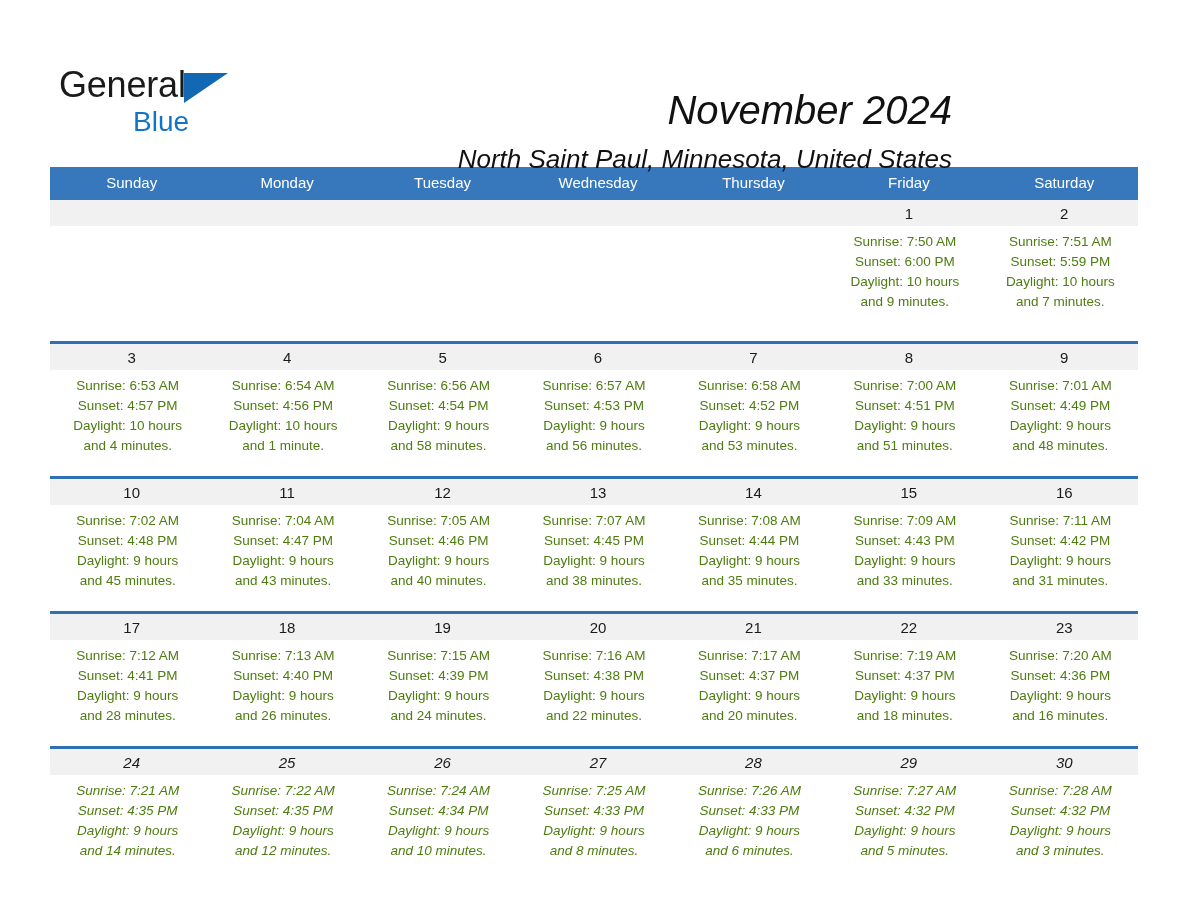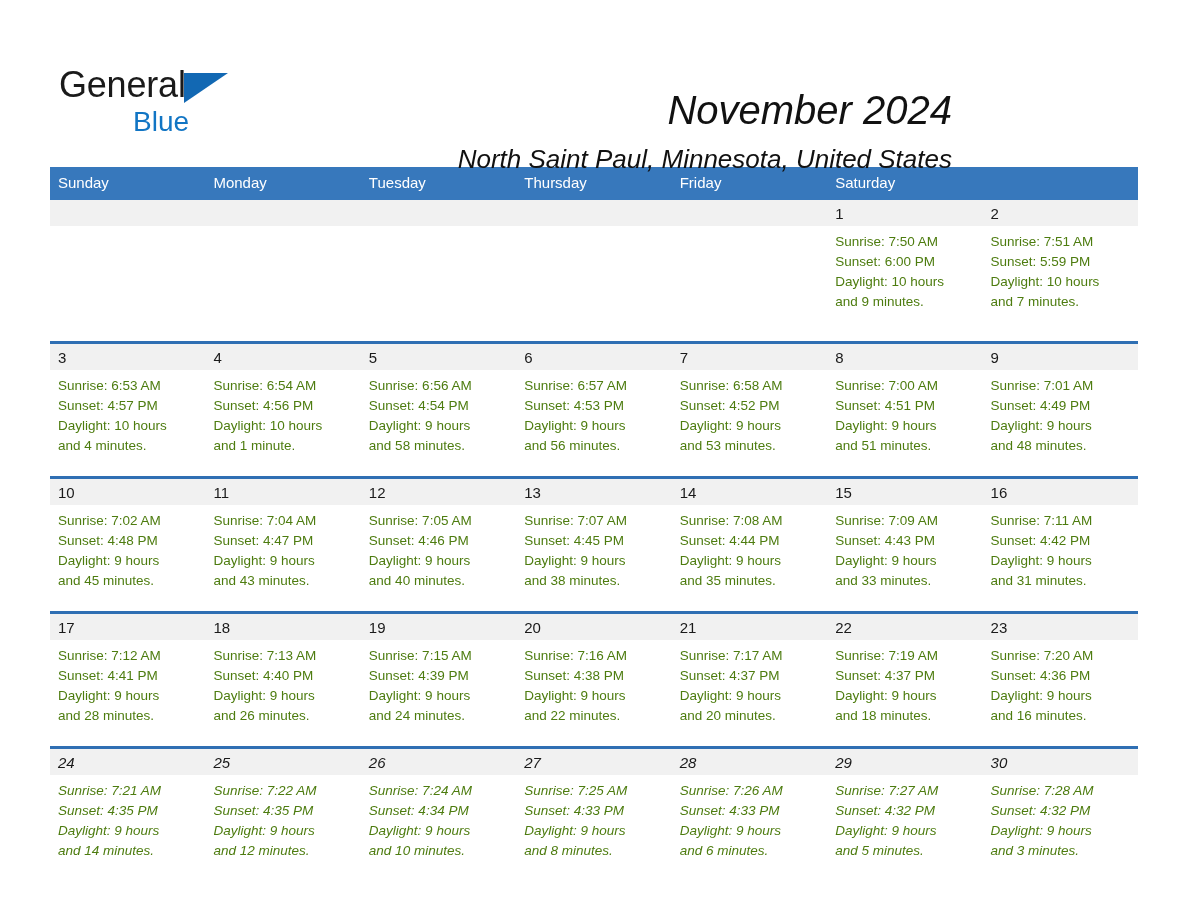--- a/index.html
+++ b/index.html
@@ -88,20 +88,21 @@
     font-weight: 400;
     color: #111111;
     margin: 0;
     padding-top: 7px;
   }
 
   
   .calendar {
     width: 1088px;
     margin: 0 auto;
+    text-align: center;
   }
   .weekday-row {
     display: grid;
     grid-template-columns: repeat(7, 1fr);
     background: #3778bc;
   }
   .weekday {
     color: #ffffff;
     font-size: 15px;
     line-height: 18px;
@@ -173,20 +174,21 @@
       <h2 class="cal-subtitle">North Saint Paul, Minnesota, United States</h2>
     </div>
 
   </div>
 
   <div class="calendar">
     <div class="weekday-row">
       <div class="weekday">Sunday</div>
       <div class="weekday">Monday</div>
       <div class="weekday">Tuesday</div>
+      <div class="weekday">Wednesday</div>
       <div class="weekday">Thursday</div>
       <div class="weekday">Friday</div>
       <div class="weekday">Saturday</div>
     </div>
 
     <div id="weeks-container">
         <div class="week-row first">
           <div class="day-cell empty">
             <div class="day-number-band"></div>
           </div>

